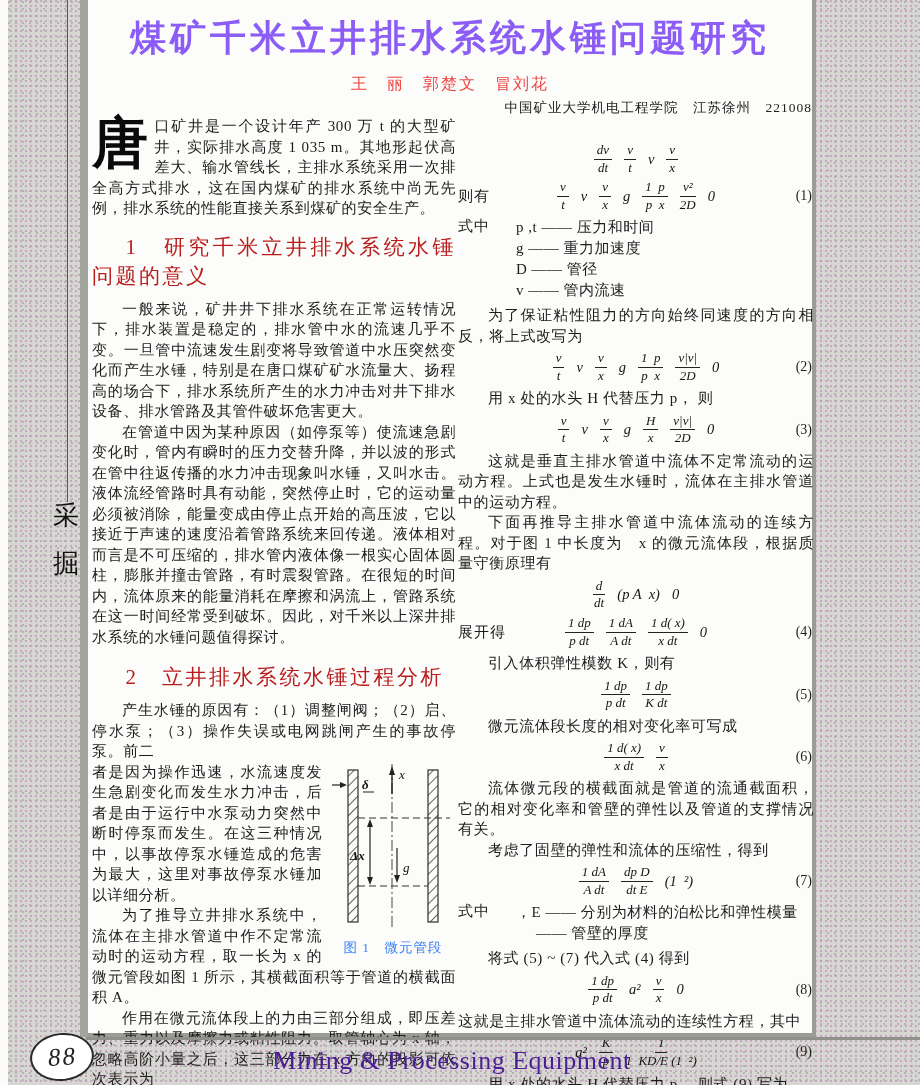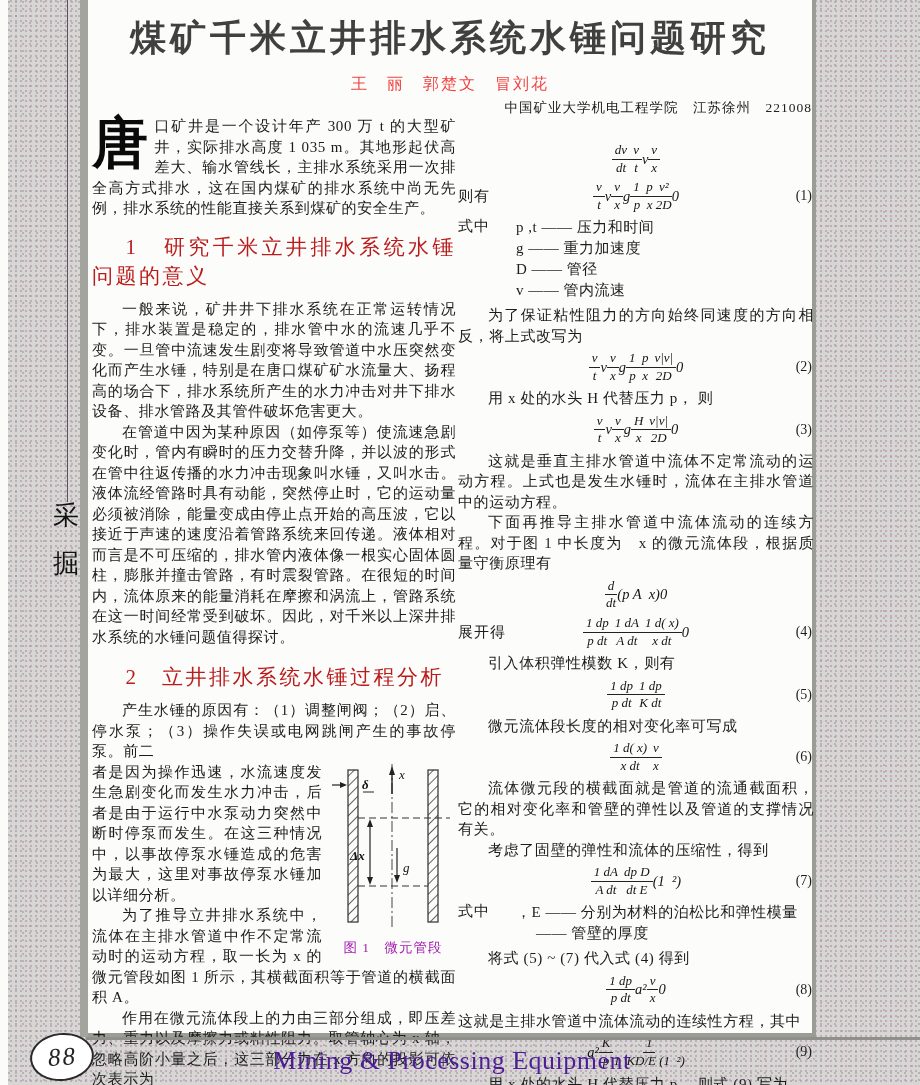--- a/index.html
+++ b/index.html
@@ -16,42 +16,42 @@
   .left-white{position:absolute;left:0;top:0;width:8px;height:1085px;background:#fbfbf9;}
   .strip-edge{position:absolute;left:80px;top:0;width:8px;height:1037px;background:#a3a49d;}
   .side-vline{position:absolute;left:67px;top:0;width:1px;height:502px;background:#555;}
   .tab-char{position:absolute;left:50px;width:32px;text-align:center;font-size:26px;color:#111;}
   .page{
     position:absolute;left:88px;top:0;width:728px;height:1037px;
     background:#fcfcfa;border-right:4px solid #9b9c95;border-bottom:4px solid #9b9c95;
     box-sizing:border-box;
   }
   .title{position:absolute;left:0;top:14px;width:100%;text-align:center;
-    font-size:36px;font-weight:bold;letter-spacing:4px;color:#404040;}
+    font-size:36px;font-weight:bold;letter-spacing:4px;color:#8b5cf6;}
   .authors{position:absolute;left:0;top:74px;width:100%;text-align:center;
     font-size:16px;letter-spacing:2px;color:#ef4444;}
   .affil{position:absolute;left:0;top:99px;width:100%;text-align:right;
     font-size:13.5px;letter-spacing:1px;color:#222;}
   .col-left{position:absolute;left:4px;top:116px;width:364px;}
   .col-right{position:absolute;left:370px;top:138px;width:356px;}
   p{margin:0;text-align:justify;font-size:15px;line-height:20.5px;letter-spacing:.6px;color:#1c1c1c;}
   .ind{text-indent:2em;}
   .noind{text-indent:0;}
   .dropcap{float:left;font-size:56px;line-height:48px;font-weight:bold;margin:3px 6px 0 0;color:#0a0a0a;}
   h2.sec{font-size:21px;font-weight:500;letter-spacing:2.5px;margin:14px 0 8px;
     text-indent:1.6em;line-height:29px;color:#b91c1c;text-align:justify;}
   h2.sec2m{margin-top:16px;}
   .clr{clear:both;}
   
   .fig{float:right;width:126px;margin:2px 0 2px 8px;text-align:center;}
-  .figcap{font-size:13.5px;letter-spacing:1px;margin-top:3px;color:#a21caf;}
+  .figcap{font-size:13.5px;letter-spacing:1px;margin-top:3px;color:#3b82f6;}
   
   .eqrow{position:relative;display:flex;align-items:center;margin:5px 0;min-height:26px;}
   .eqlabel{position:absolute;left:0;font-size:15px;letter-spacing:1px;}
-  .eqbody{flex:1;display:flex;justify-content:center;align-items:center;
+  .eqbody{flex:1;display:flex;justify-content:center;align-items:center;gap:12px;
     font-family:"Liberation Serif","DejaVu Serif",serif;font-style:italic;font-size:14.5px;color:#151515;}
   .eqbody span{white-space:pre;}
   .eqnum{position:absolute;right:2px;font-style:normal;font-size:14px;}
   .frac{display:inline-flex;flex-direction:column;align-items:center;line-height:1.12;}
   .fn{border-bottom:1px solid #222;padding:0 3px 1px;font-size:13px;}
   .fd{padding-top:1px;font-size:13px;}
   .mi{font-size:14.5px;}
   
   .where{position:relative;margin:2px 0 4px;}
   .wh-prefix{position:absolute;left:0;top:0;font-size:15px;letter-spacing:1px;}

